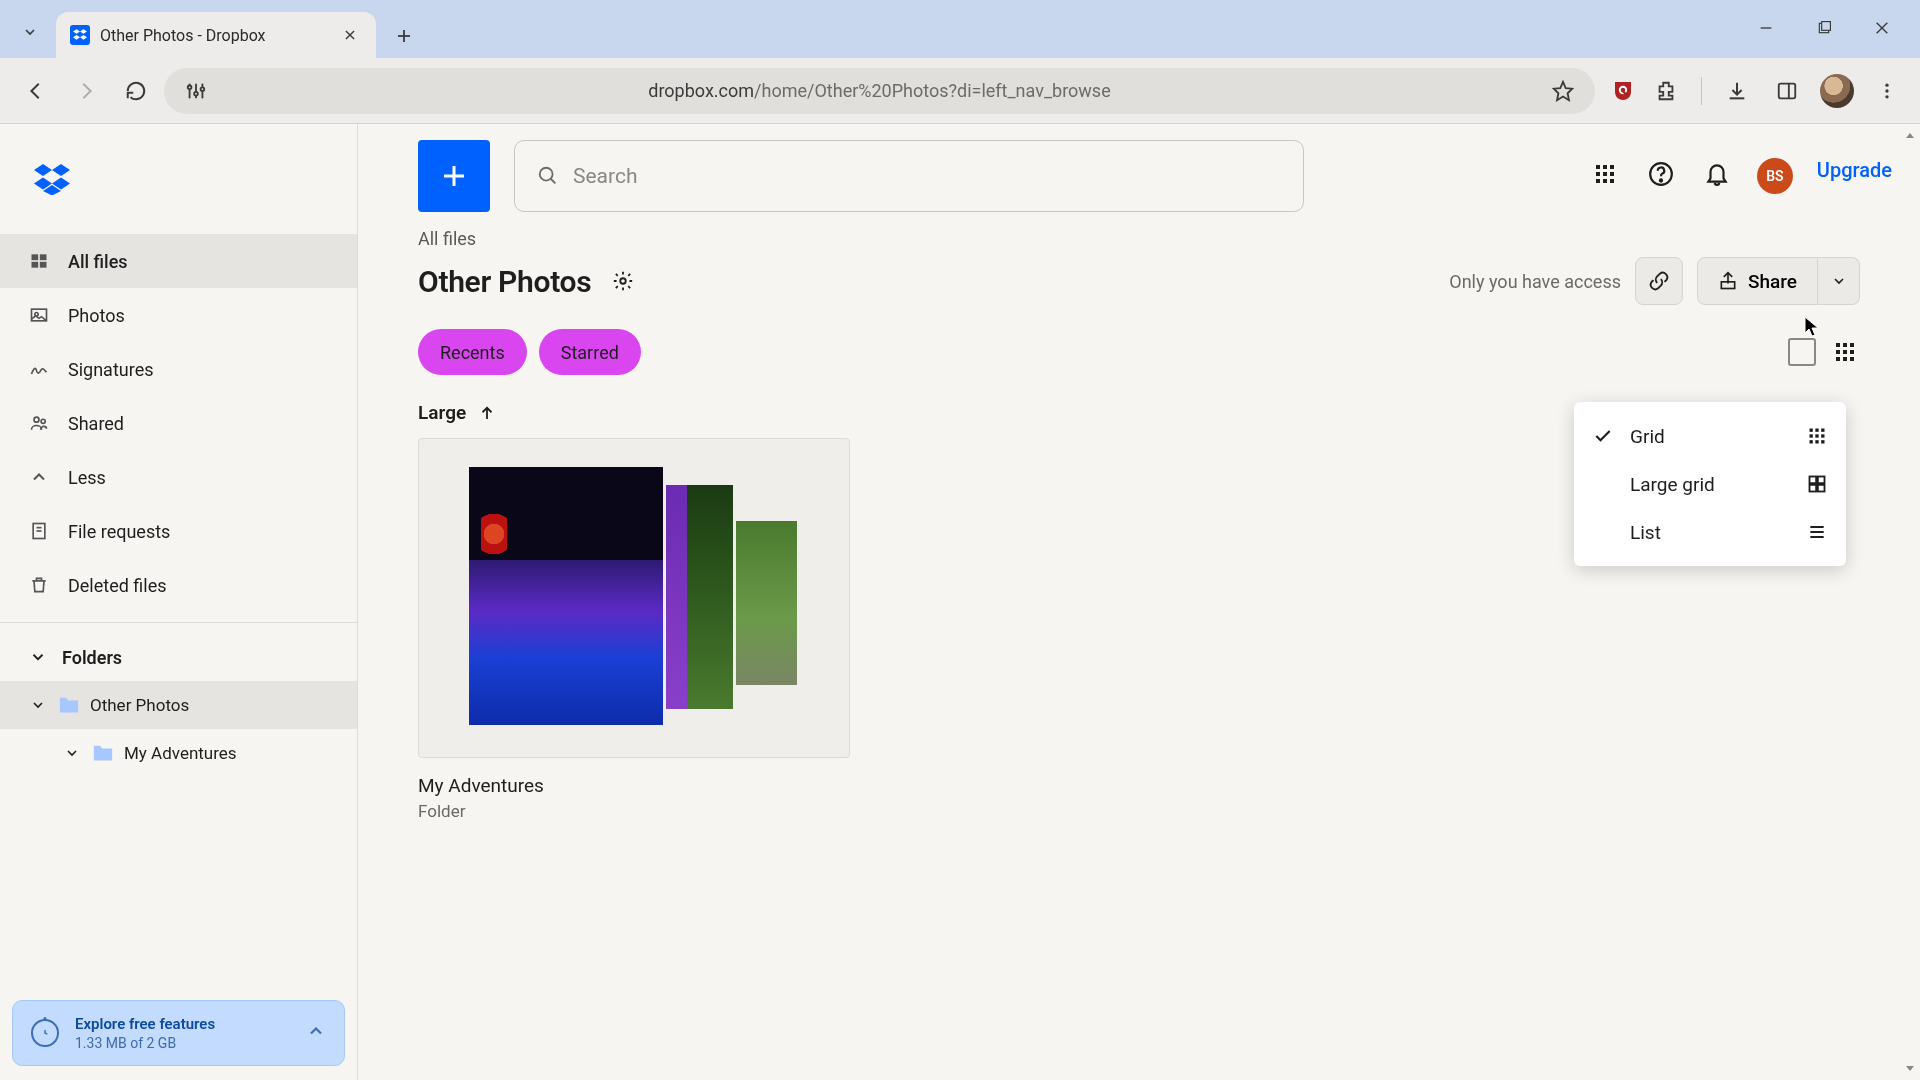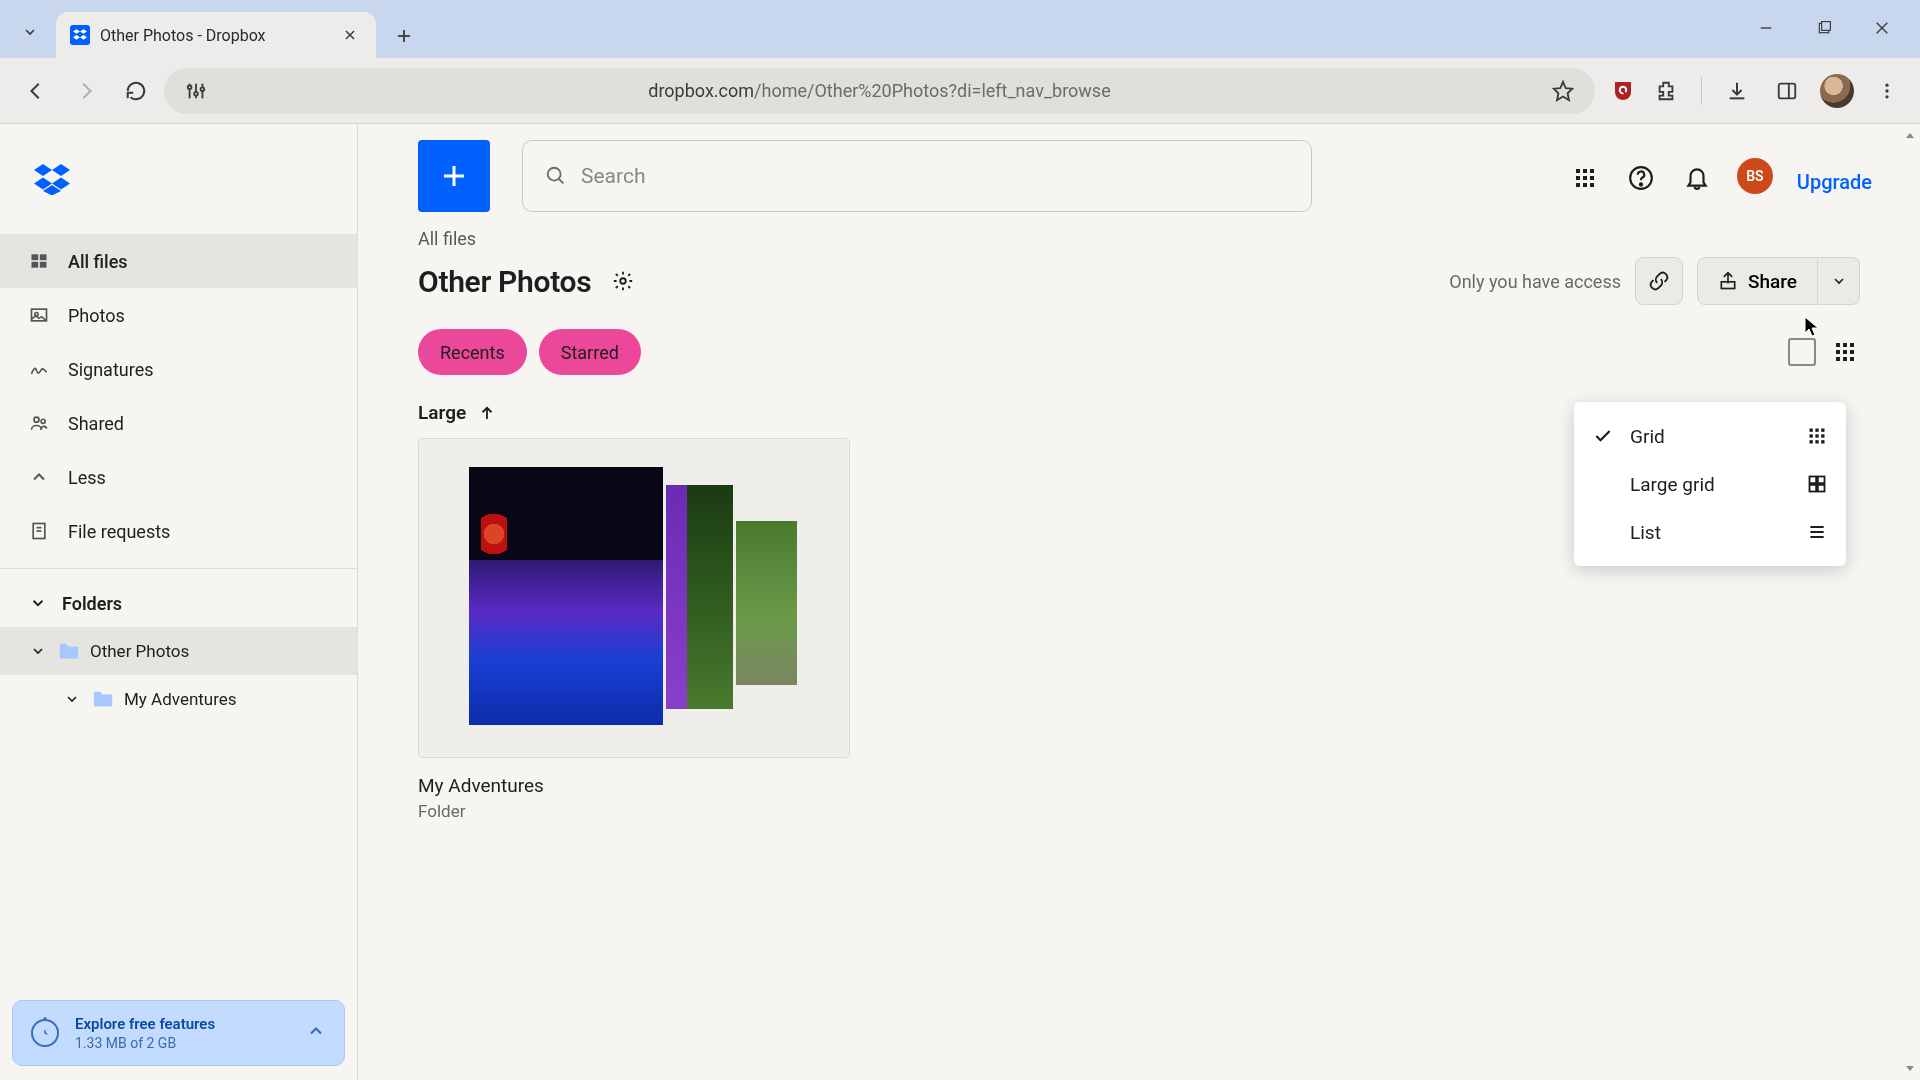--- a/index.html
+++ b/index.html
@@ -56,46 +56,46 @@
 .chev { width:20px;height:20px;display:flex;align-items:center;justify-content:center; }
 .storage-box { position:absolute; left:12px; right:12px; bottom:14px; background:#c3dbff; border:1px solid #a7c8f6; border-radius:10px; padding:14px 18px; display:flex; align-items:center; gap:16px; }
 .storage-box .clock-icon { width:28px;height:28px; border:2px solid #3b6db8; border-radius:50%; display:flex;align-items:center;justify-content:center; color:#3b6db8; position:relative;}
 .storage-box .clock-icon::before{content:"";position:absolute;top:-4px;left:50%;width:3px;height:3px;background:#3b6db8;border-radius:50%;transform:translateX(-50%);}
 .storage-text .line1 { font-size:15px; font-weight:600; color:#0a4aa3; }
 .storage-text .line2 { font-size:14px; color:#3c6bad; margin-top:2px;}
 .storage-box .expand { margin-left:auto; }
 
 
 .main { flex:1; position:relative; background:#f7f5f2; overflow:hidden; }
-.topbar { height:104px; display:flex; align-items:center; padding:0 48px 0 60px; gap:32px; }
+.topbar { height:104px; display:flex; align-items:center; padding:0 28px 0 60px; gap:24px; }
 .create-btn { width:72px; height:72px; background:#0061fe; border-radius:4px; display:flex;align-items:center;justify-content:center; color:#fff; }
 .create-btn svg { width:30px; height:30px; }
 .search-box { width:790px; height:72px; border:1px solid #c9c7c4; border-radius:10px; display:flex; align-items:center; padding:0 22px; gap:14px; }
 .search-box svg { width:22px;height:22px; color:#6d6b68; }
 .search-placeholder { font-size:21px; color:#8a8885; }
-.topbar-right { margin-left:auto; display:flex; align-items:flex-end; gap:24px; }
+.topbar-right { margin-left:auto; display:flex; align-items:flex-start; gap:24px; }
 .topbar-icon { width:32px;height:32px; display:flex;align-items:center;justify-content:center; color:#1e1e1e; }
 .avatar-badge { width:36px;height:36px;border-radius:50%; background:#cc4a1a; color:#fff; font-size:14px; font-weight:600; display:flex;align-items:center;justify-content:center; }
 .upgrade-link { font-size:20px; color:#0061fe; font-weight:500; }
 
 
 .content { padding:0 60px 40px 60px; }
 .breadcrumb { font-size:18px; color:#5a5956; margin-bottom:8px; cursor:pointer; }
 .page-header { display:flex; align-items:center; gap:18px; margin-bottom:24px; }
 .page-title { font-size:30px; font-weight:600; color:#1e1e1e; letter-spacing:-0.3px; }
 .gear-btn { width:28px;height:28px; display:flex;align-items:center;justify-content:center; }
 .header-right { margin-left:auto; display:flex; align-items:center; gap:14px; }
 .access-text { font-size:18px; color:#6b6967; }
 .link-btn { width:48px;height:48px; border:1px solid #d6d4d1; border-radius:8px; background:#eceae7; display:flex;align-items:center;justify-content:center; }
 .share-btn { height:48px; border:1px solid #d6d4d1; border-radius:8px 0 0 8px; background:#eceae7; display:flex;align-items:center;justify-content:center; gap:10px; padding:0 20px; font-size:19px; font-weight:500; }
 .share-caret { width:42px;height:48px; border:1px solid #d6d4d1; border-left:none; border-radius:0 8px 8px 0; background:#eceae7; display:flex;align-items:center;justify-content:center; }
 .share-group { display:flex; }
 
 .filter-row { display:flex; align-items:center; gap:12px; margin-bottom:26px; }
-.filter-chip { height:46px; padding:0 22px; background:#ec4899; border-radius:23px; display:flex;align-items:center; font-size:18px; color:#1e1e1e; }
+.filter-chip { height:46px; padding:0 22px; background:#d946ef; border-radius:23px; display:flex;align-items:center; font-size:18px; color:#1e1e1e; }
 .view-controls { margin-left:auto; display:flex; align-items:center; gap:14px; }
 .checkbox-empty { width:28px;height:28px; border:2px solid #888; border-radius:3px; }
 .view-grid-btn { width:30px;height:30px; display:flex;align-items:center;justify-content:center; }
 
 .column-header { display:flex; align-items:center; gap:12px; font-size:19px; font-weight:600; color:#1e1e1e; margin-bottom:14px; }
 .sort-arrow { width:18px;height:18px;}
 
 .grid-area {}
 .folder-tile { width:432px; }
 .folder-tile .preview { height:320px; border:1px solid #dcdad7; border-radius:4px; background:#f0eeea; position:relative; overflow:hidden; }
@@ -310,20 +310,28 @@
       </div>
       <div class="nav-item">
         <span class="nav-icon">
             <svg viewBox="0 0 24 24" fill="none" stroke="currentColor" stroke-width="2">
               <rect x="5" y="3" width="14" height="18"></rect>
               <line x1="9" y1="8" x2="15" y2="8"></line>
               <line x1="9" y1="12" x2="15" y2="12"></line>
             </svg>
           </span>
         <span>File requests</span>
+      </div>
+      <div class="nav-item">
+        <span class="nav-icon">
+            <svg viewBox="0 0 24 24" fill="none" stroke="currentColor" stroke-width="2">
+              <path d="M4 7h16M9 7V4h6v3M6 7l1 13h10l1-13"></path>
+            </svg>
+          </span>
+        <span>Deleted files</span>
       </div>
     </div>
     <div class="nav-sep"></div>
     <div class="folders-header">
       <span class="chev">
           <svg viewBox="0 0 24 24" width="18" height="18" fill="none" stroke="#1e1e1e" stroke-width="2.4">
             <polyline points="6 9 12 15 18 9"></polyline>
           </svg>
         </span>
       <span>Folders</span>

